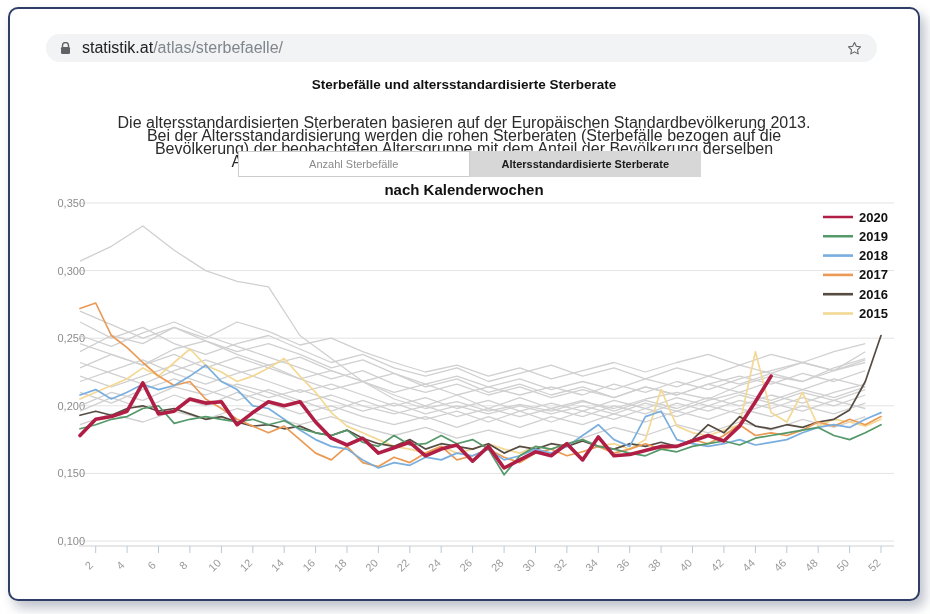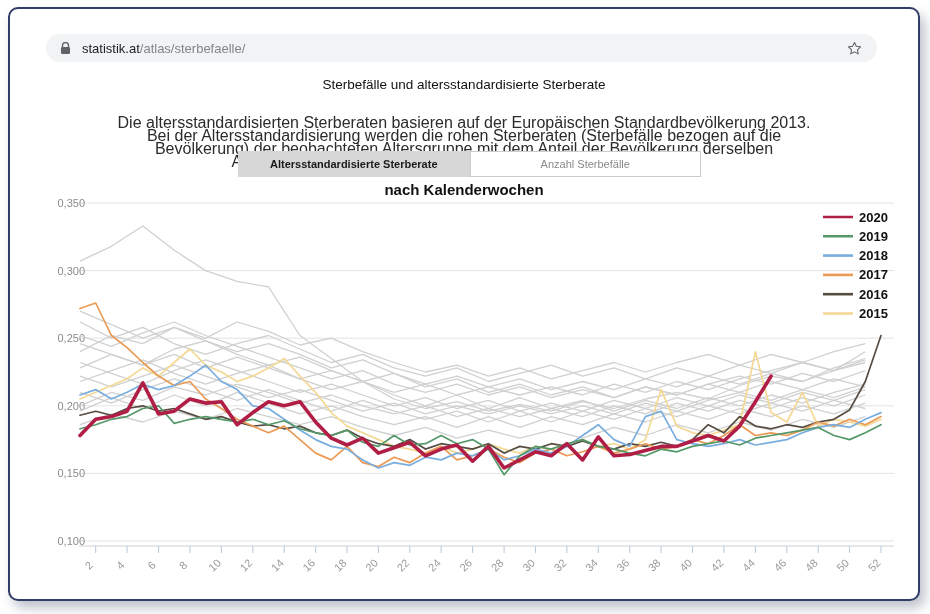--- a/index.html
+++ b/index.html
@@ -4,26 +4,26 @@
 <style>
   html,body{margin:0;padding:0;background:#fff;}
   body{width:930px;height:614px;overflow:hidden;font-family:"Liberation Sans",sans-serif;position:relative;}
   .frame{position:absolute;left:8px;top:7px;width:908px;height:590px;background:#fff;
          border:2px solid #2f3e66;border-radius:10px;
          box-shadow:5px 7px 12px rgba(110,120,140,.45);overflow:hidden;}
   
   .urlbar{position:absolute;left:36px;top:25px;width:831px;height:28px;background:#f1f3f4;
           border-radius:14px;display:flex;align-items:center;padding:0 14px;box-sizing:border-box;}
   .lock{width:11px;height:13px;margin-right:11px;flex:0 0 auto;}
-  .url{font-size:13px;color:#202124;white-space:nowrap;}
+  .url{font-size:16px;color:#202124;white-space:nowrap;}
   .url .path{color:#80868b;}
   .star{margin-left:auto;width:17px;height:17px;flex:0 0 auto;}
   
   .title{position:absolute;top:68px;left:0;width:100%;text-align:center;
-         font-size:13.5px;font-weight:normal;color:#111;}
+         font-size:13.5px;font-weight:bold;color:#111;}
   .desc{position:absolute;top:107px;left:50%;transform:translateX(-50%);width:706px;
         text-align:center;font-size:16px;line-height:13px;color:#2b2b2b;}
   
   .tabs{position:absolute;top:142px;left:228px;width:463px;height:26px;display:flex;}
   .tab{flex:1;display:flex;align-items:center;justify-content:center;font-size:11px;cursor:pointer;box-sizing:border-box;}
   .tab.inactive{background:#fff;border:1px solid #ccc;color:#8a8a8a;}
   .tab.active{background:#d7d7d7;border:1px solid #d7d7d7;color:#1a1a1a;font-weight:bold;}
   .subtitle{position:absolute;top:172px;left:0;width:100%;text-align:center;
             font-size:15px;font-weight:bold;color:#111;}
   
@@ -43,22 +43,22 @@
     <span class="url"><span>statistik.at</span><span class="path">/atlas/sterbefaelle/</span></span>
     <svg class="star" viewBox="0 0 24 24">
       <path d="M12 3.5l2.6 5.4 5.9.8-4.3 4.1 1 5.8-5.2-2.8-5.2 2.8 1-5.8-4.3-4.1 5.9-.8z" fill="none" stroke="#5f6368" stroke-width="1.5" stroke-linejoin="round"></path>
     </svg>
   </div>
 
   <div class="title">Sterbefälle und altersstandardisierte Sterberate</div>
   <div class="desc">Die altersstandardisierten Sterberaten basieren auf der Europäischen Standardbevölkerung 2013. Bei der Altersstandardisierung werden die rohen Sterberaten (Sterbefälle bezogen auf die Bevölkerung) der beobachteten Altersgruppe mit dem Anteil der Bevölkerung derselben Altersgruppe laut Europäischer Standardbevölkerung multipliziert.</div>
 
   <div class="tabs">
+    <div class="tab inactive">Anzahl Sterbefälle</div>
     <div class="tab active">Altersstandardisierte Sterberate</div>
-    <div class="tab inactive">Anzahl Sterbefälle</div>
   </div>
 
   <div class="subtitle">nach Kalenderwochen</div>
 
   <svg id="chart" class="chart" width="910" height="404" viewBox="0 0 910 404">
       <line x1="69" x2="884" y1="12.0" y2="12.0" stroke="#e3e3e3" stroke-width="1"></line>
       <text x="75" y="16.0" text-anchor="end" font-size="11" fill="#8c8c8c">0,350</text>
       <line x1="69" x2="884" y1="79.6" y2="79.6" stroke="#e3e3e3" stroke-width="1"></line>
       <text x="75" y="83.6" text-anchor="end" font-size="11" fill="#8c8c8c">0,300</text>
       <line x1="69" x2="884" y1="147.2" y2="147.2" stroke="#e3e3e3" stroke-width="1"></line>

